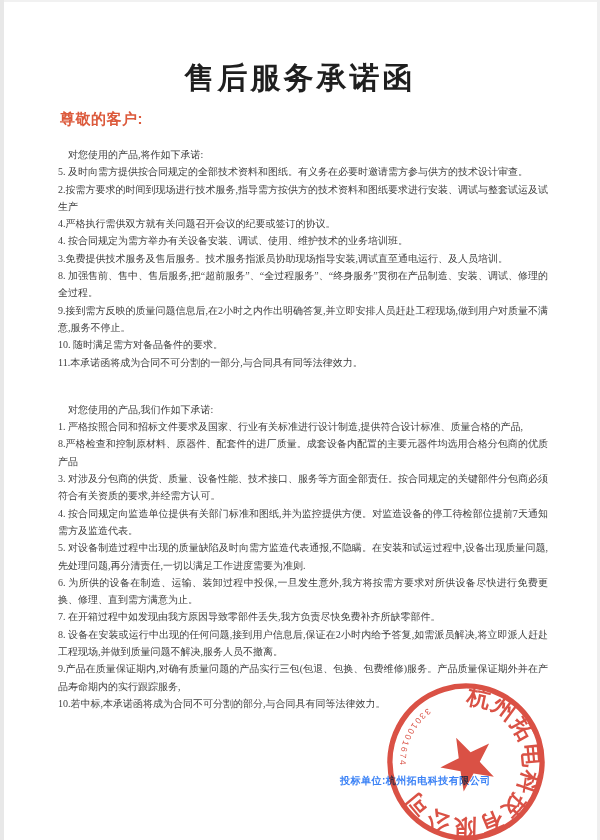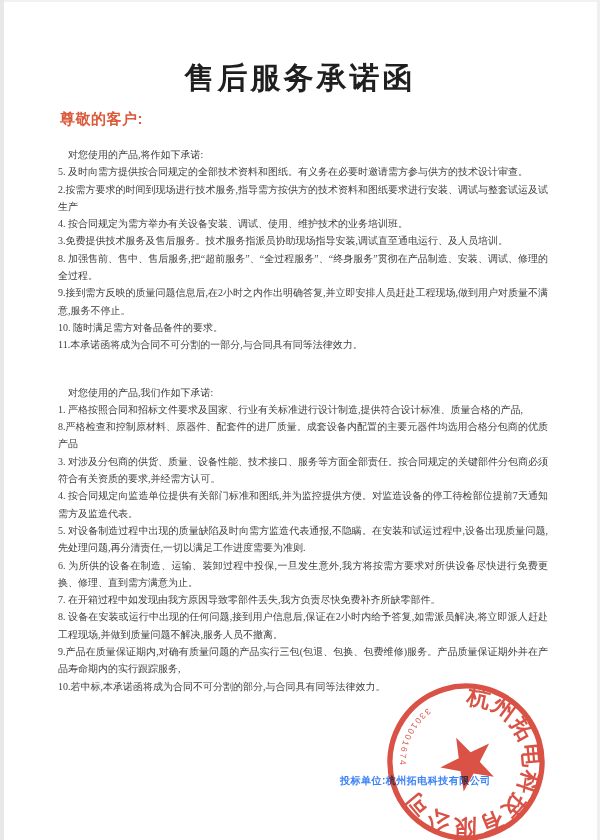--- a/index.html
+++ b/index.html
@@ -63,20 +63,21 @@
 
   <div class="title">售后服务承诺函</div>
 
   <div class="salutation">尊敬的客户:</div>
 
   <div class="sections" id="sections">
       <div class="section">
         <div class="sec-header">对您使用的产品,将作如下承诺:</div>
         <div class="item">5. 及时向需方提供按合同规定的全部技术资料和图纸。有义务在必要时邀请需方参与供方的技术设计审查。</div>
         <div class="item">2.按需方要求的时间到现场进行技术服务,指导需方按供方的技术资料和图纸要求进行安装、调试与整套试运及试生产</div>
+        <div class="item">4.严格执行需供双方就有关问题召开会议的纪要或签订的协议。</div>
         <div class="item">4. 按合同规定为需方举办有关设备安装、调试、使用、维护技术的业务培训班。</div>
         <div class="item">3.免费提供技术服务及售后服务。技术服务指派员协助现场指导安装,调试直至通电运行、及人员培训。</div>
         <div class="item">8. 加强售前、售中、售后服务,把“超前服务”、“全过程服务”、“终身服务”贯彻在产品制造、安装、调试、修理的全过程。</div>
         <div class="item">9.接到需方反映的质量问题信息后,在2小时之内作出明确答复,并立即安排人员赶赴工程现场,做到用户对质量不满意,服务不停止。</div>
         <div class="item">10. 随时满足需方对备品备件的要求。</div>
         <div class="item">11.本承诺函将成为合同不可分割的一部分,与合同具有同等法律效力。</div>
       </div>
       <div class="section">
         <div class="sec-header">对您使用的产品,我们作如下承诺:</div>
         <div class="item">1. 严格按照合同和招标文件要求及国家、行业有关标准进行设计制造,提供符合设计标准、质量合格的产品,</div>

